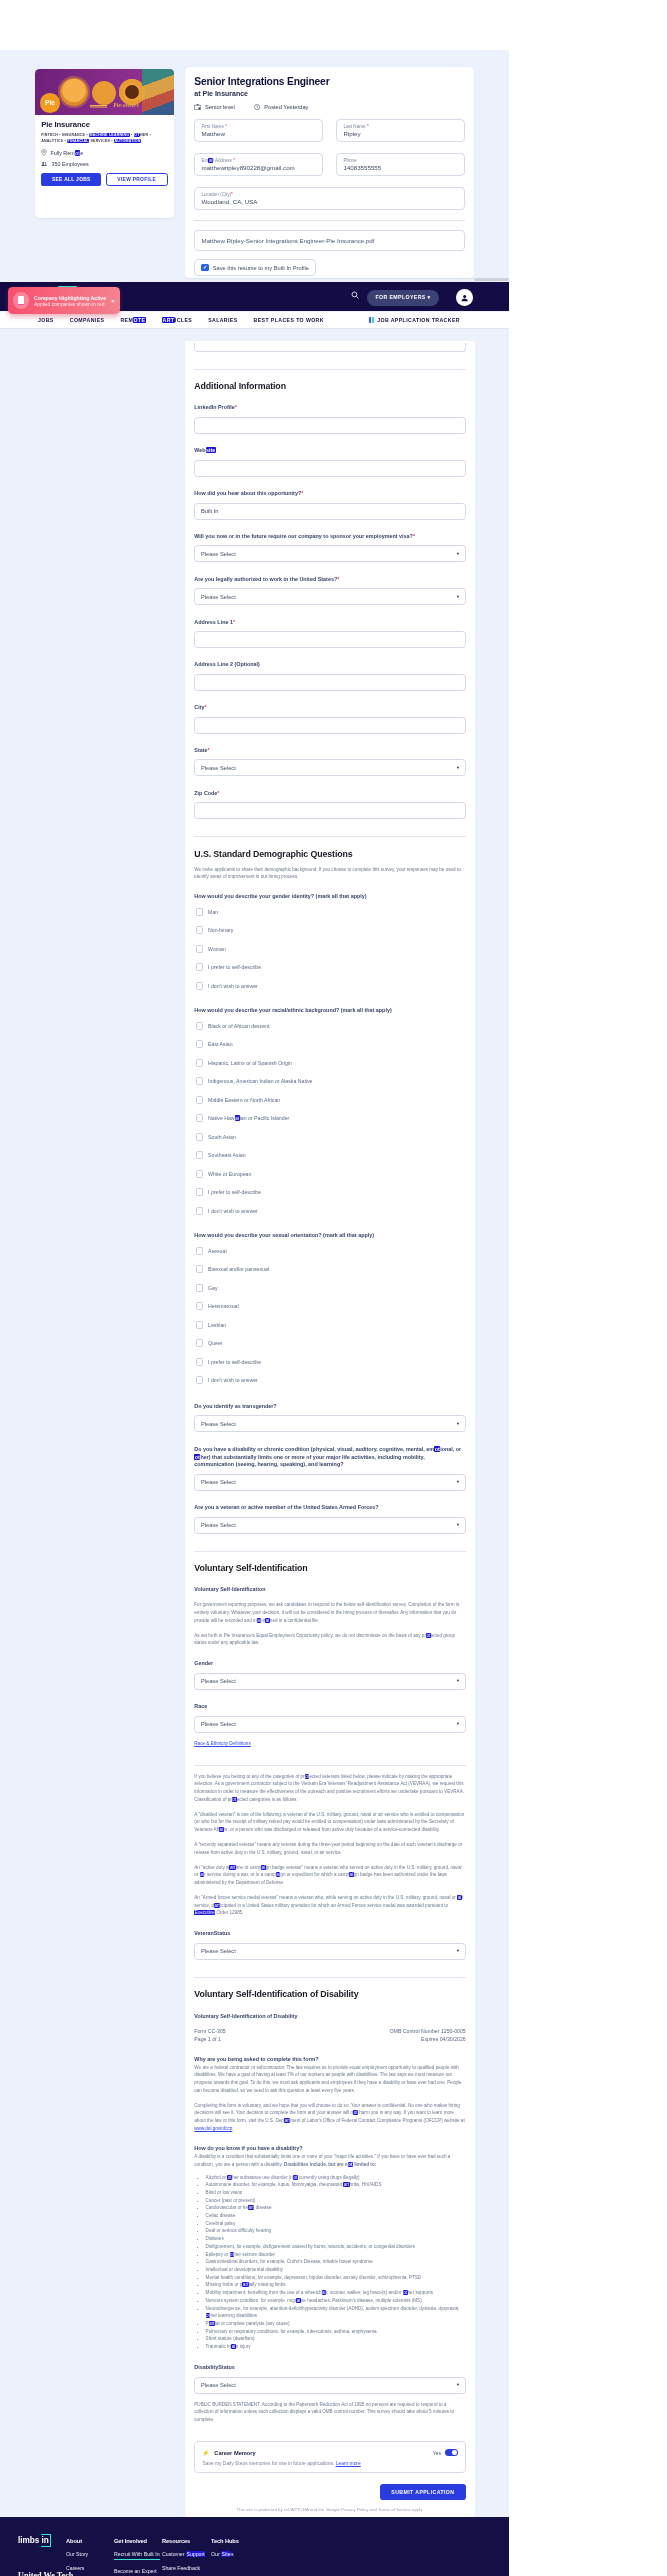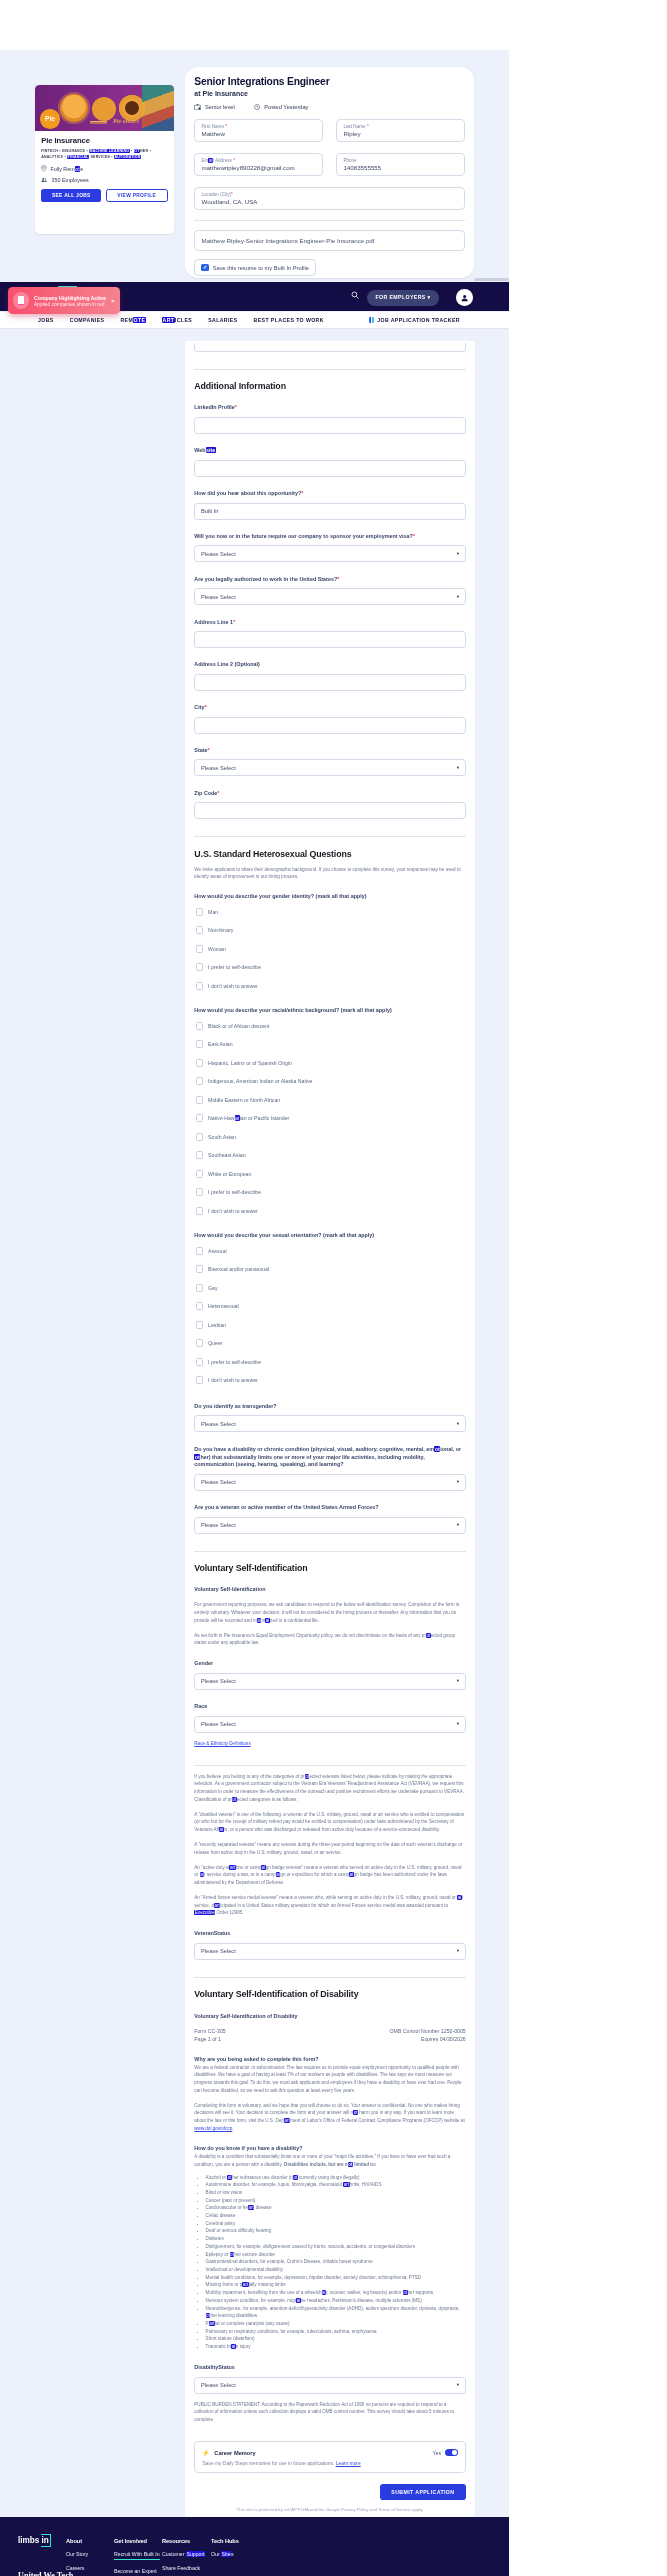--- a/index.html
+++ b/index.html
@@ -4,40 +4,40 @@
 <style>
   html,body{margin:0;padding:0;background:#fff;}
   .stage{position:relative;width:668px;height:3616px;background:#fff;overflow:hidden;font-family:"Liberation Sans",sans-serif;}
   .bg{position:absolute;left:0;top:50px;width:509px;height:2467px;background:#edf1fb;}
   .hl{background:#1b12da;color:#fff;border-radius:1px;padding:0 0.5px;}
   .lnk{color:#3146e8;text-decoration:underline;cursor:pointer;}
   .ast{color:#e8385f;}
   .b{font-weight:bold;}
   .card{position:absolute;background:#fff;border-radius:4.6px;box-shadow:0 0.5px 1.5px rgba(30,40,90,.08);}
   
-  .co-card{left:35px;top:85px;width:139px;height:149px;}
+  .co-card{left:35px;top:69px;width:139px;height:149px;}
   .banner{position:relative;height:46px;border-radius:4.6px 4.6px 0 0;background:linear-gradient(100deg,#6d2179,#8e2f8e 70%,#a23d7e);overflow:hidden;}
   .pie1{position:absolute;left:25px;top:9.3px;width:28px;height:28px;border-radius:50%;background:radial-gradient(circle at 50% 45%,#f6b049 55%,#e08a25 58%);box-shadow:0 0 0 2.1px rgba(240,160,60,.35);}
   .pie2{position:absolute;left:57px;top:12.4px;width:24px;height:24px;border-radius:50%;background:#e89b33;}
   .pie3{position:absolute;left:84px;top:10.3px;width:26px;height:26px;border-radius:50%;background:#f0a23b;box-shadow:inset 0 0 0 3.6px #e89b33;}
   .pie3 i{position:absolute;left:5.7px;top:5.7px;width:14.4px;height:14.4px;border-radius:50%;background:#5b2c12;}
   .collage{position:absolute;right:0;top:0;width:32px;height:46px;background:linear-gradient(160deg,#2e8e80 0 30%,#e2aa3f 30% 55%,#c2543a 55% 75%,#2d5f8e 75%);opacity:.9;}
   .pioneers{position:absolute;right:35px;bottom:7.2px;color:#f2b544;font:italic bold 5.2px "Liberation Serif",serif;letter-spacing:0.3px;}
   .plines{position:absolute;right:67px;bottom:8.8px;width:17.5px;border-top:0.5px solid #f2b544;box-shadow:0 1.5px 0 #f2b544;}
   .co-logo{position:absolute;left:5.2px;top:24px;width:19.6px;height:19.6px;border-radius:50%;background:#f39b1f;color:#fff;font:800 6.7px/19.6px "Liberation Sans",sans-serif;text-align:center;}
   .co-body{padding:5.2px 6.2px 0 6.2px;}
   .co-name{font:800 7.7px "Liberation Sans",sans-serif;color:#17192e;letter-spacing:-0.1px;}
   .co-tags{margin-top:2.6px;font:bold 3.6px/1.8 "Liberation Sans",sans-serif;color:#3f3f52;letter-spacing:0.2px;}
   .meta-row{display:flex;align-items:center;gap:3.6px;margin-top:4.6px;font:5.4px "Liberation Sans",sans-serif;color:#333c55;}
   .meta-row svg{flex:0 0 auto;}
   .co-btns{display:flex;gap:4.1px;margin-top:6.7px;}
   .btn-fill{flex:1;background:#2a3cdf;color:#fff;border:none;border-radius:2.6px;height:12.4px;font:bold 4.9px "Liberation Sans",sans-serif;letter-spacing:0.3px;cursor:pointer;}
   .btn-line{flex:1;background:#fff;color:#2a3cdf;border:0.8px solid #2a3cdf;border-radius:2.6px;height:12.4px;font:bold 4.9px "Liberation Sans",sans-serif;letter-spacing:0.3px;cursor:pointer;}
   
-  .ap-card{left:185px;top:67px;width:289px;height:211px;padding:8.8px 9.3px;box-sizing:border-box;border-radius:13px;}
+  .ap-card{left:185px;top:67px;width:289px;height:211px;padding:8.8px 9.3px;box-sizing:border-box;}
   .ap-title{font:800 10.3px "Liberation Sans",sans-serif;color:#101339;letter-spacing:-0.2px;}
   .ap-sub{margin-top:3.6px;font:bold 7px "Liberation Sans",sans-serif;color:#262d4f;}
   .ap-meta{display:flex;gap:19.6px;margin-top:6.2px;font:5.7px "Liberation Sans",sans-serif;color:#333c55;align-items:center;}
   .ap-meta span{display:inline-flex;align-items:center;gap:3.6px;}
   .ap-grid{display:grid;grid-template-columns:1fr 1fr;gap:11.3px 13.4px;margin-top:9.3px;}
   .fbox{border:0.5px solid #d6dbe8;border-radius:4.1px;padding:3.6px 6.2px;background:#fff;}
   .fbox .flab{font:4.6px "Liberation Sans",sans-serif;color:#7e8aa6;}
   .fbox .fval{margin-top:1.5px;font:6.2px "Liberation Sans",sans-serif;color:#3f4a63;white-space:nowrap;overflow:hidden;}
   .full{grid-column:1/3;}
   .ap-div{border:none;border-top:0.5px solid #dfe3ee;margin:10.3px 0 9.3px;}
@@ -277,21 +277,21 @@
     <div class="qlab"><span>State</span><span class="ast">*</span></div>
     <div class="inp sel">
         <span>Please Select</span>
         <span class="car">▾</span>
       </div>
 
     <div class="qlab"><span>Zip Code</span><span class="ast">*</span></div>
     <div class="inp"></div>
 
     <hr class="fdiv">
-    <div class="h2">U.S. Standard Heterosexual Questions</div>
+    <div class="h2">U.S. Standard Demographic Questions</div>
     <div class="para">We invite applicants to share their demographic background. If you choose to complete this survey, your responses may be used to identify areas of improvement in our hiring process.</div>
 
     <div class="blab">How would you describe your gender identity? (mark all that apply)</div>
     <div class="opts">
 
     <div class="opt">
           <span class="cb"></span>
           <span class="opt-label">Man</span>
         </div>
         <div class="opt">

